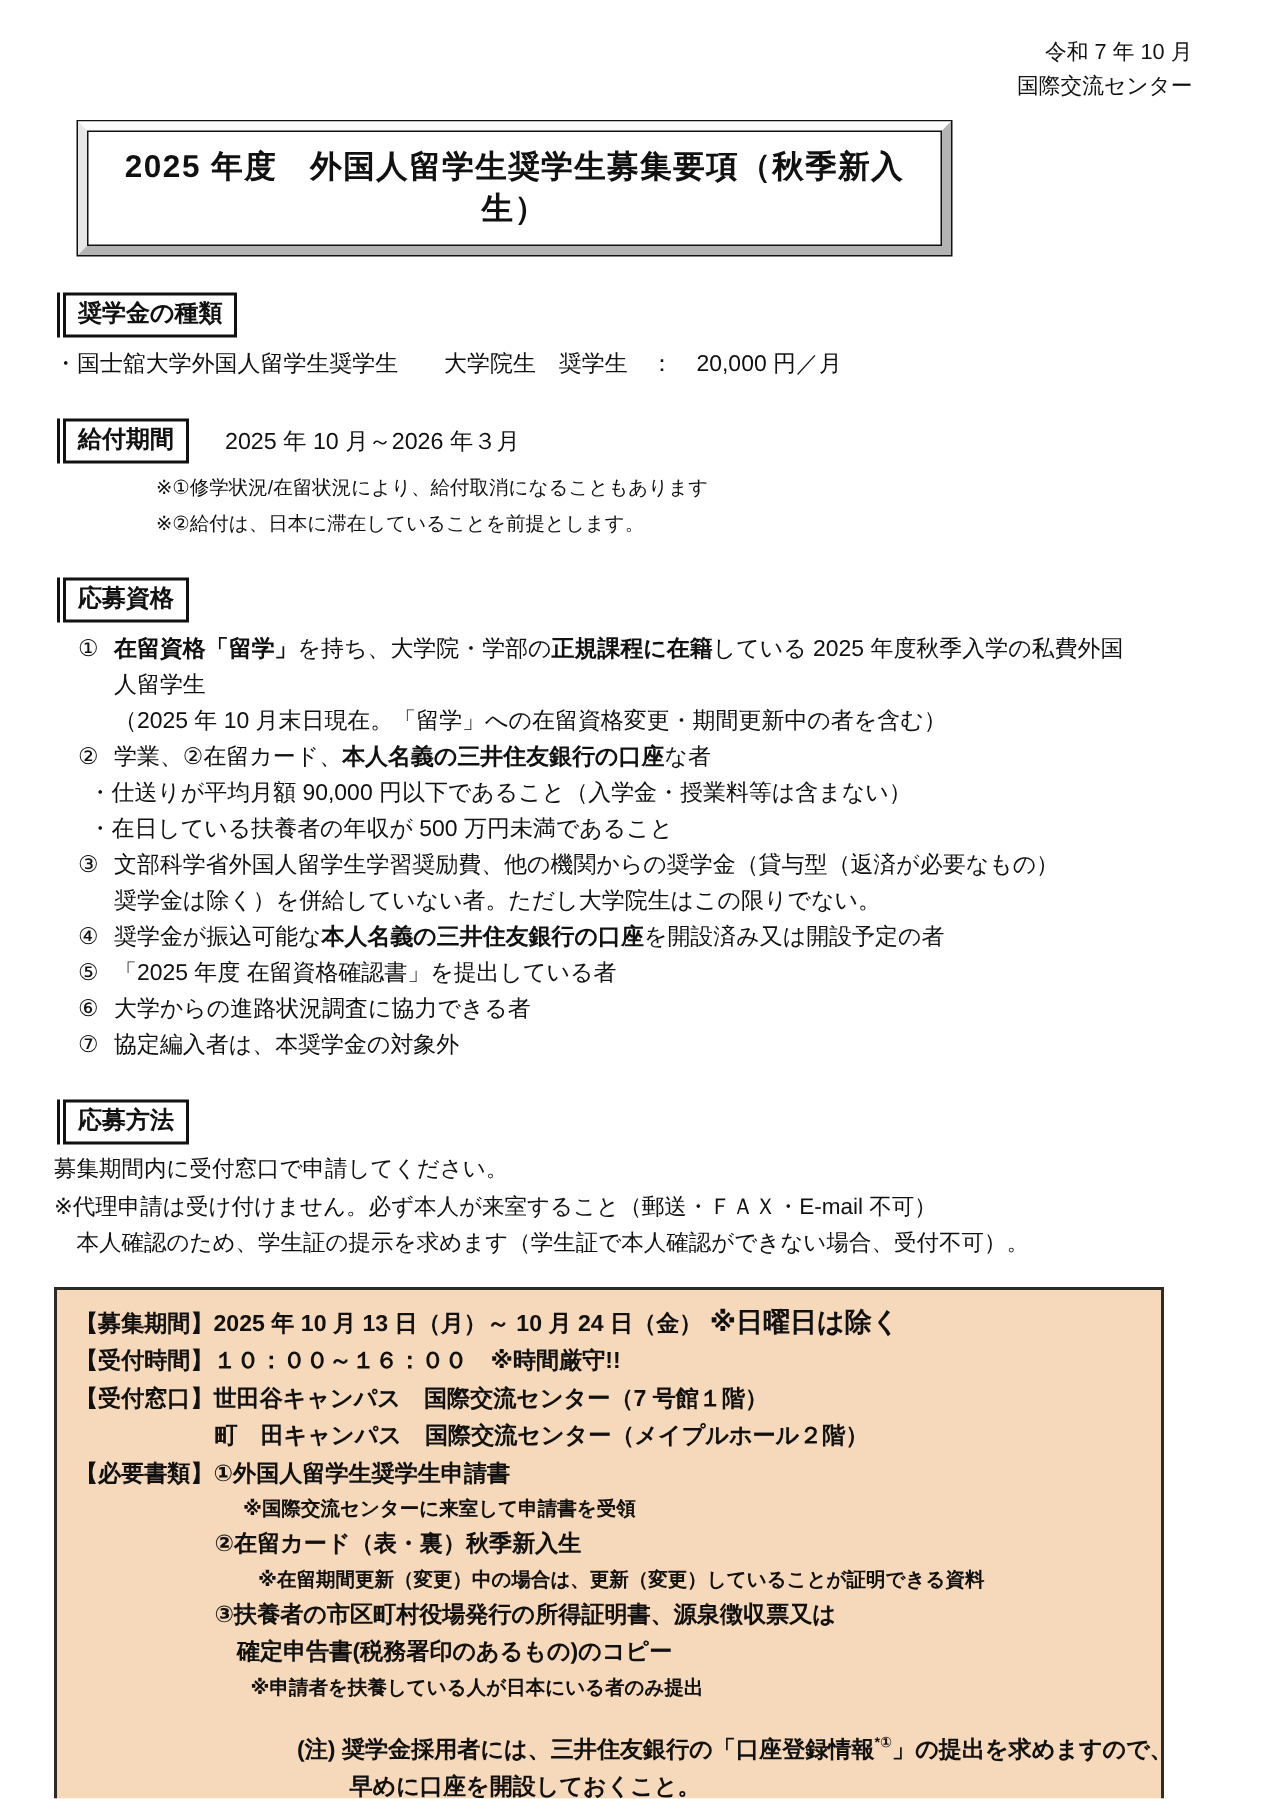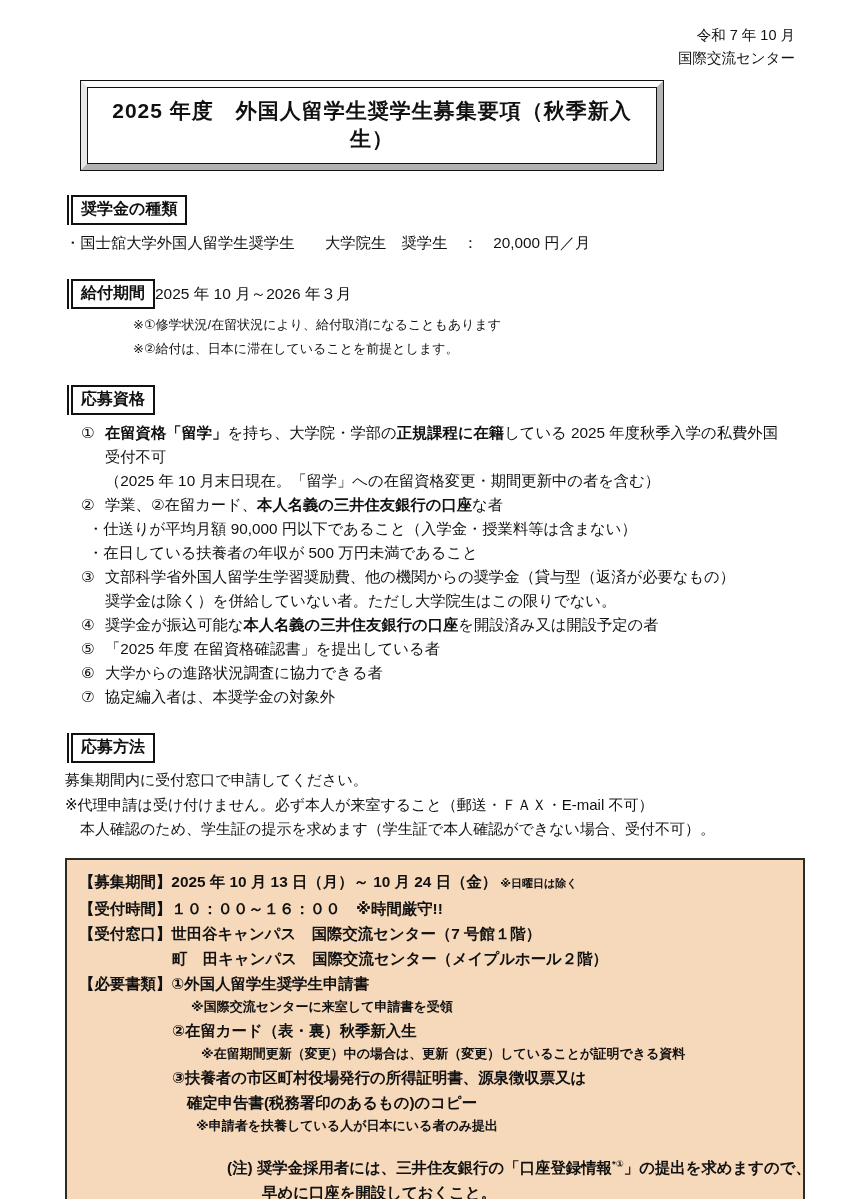--- a/index.html
+++ b/index.html
@@ -5,21 +5,21 @@
   * { box-sizing: border-box; margin: 0; padding: 0; }
   html, body { background: #ffffff; }
   body {
     width: 848px; height: 1199px;
     font-family: "Liberation Sans", "DejaVu Sans", sans-serif;
     color: var(--ink, #111);
   }
   .page {
     position: relative; width: 848px; height: 1199px;
     background: #fff; overflow: hidden;
-    padding: 24px 53px 0 65px;
+    padding: 24px 53px 0 36px;
   }
   
   .doc-header { text-align: right; font-size: 14.5px; line-height: 23px; }
   
   .title-frame { margin: 10px 0 0 15px; width: 584px; border: 1.5px solid #111; background:#fff; }
   .title-bevel { border: 6px solid; border-color: #fcfcfc #b3b3b3 #b3b3b3 #e7e7e7; }
   .title-inner {
     border: 1.5px solid #111; background: #fff;
     text-align: center; padding: 9px 4px 10px;
     font-size: 21px; font-weight: bold; letter-spacing: 1px;
@@ -30,32 +30,32 @@
     border: 2px solid #111; padding: 2px 8px 3px;
     font-size: 16px; font-weight: bold; background: #fff;
     margin-left: 6px;
     text-align: center;
   }
   .sec-label::before {
     content: ""; position: absolute; left: -6px; top: -2px; bottom: -2px;
     width: 2px; background: #111;
   }
   section { margin-top: 24px; }
-  .sec-row { display: flex; align-items: center; }
+  .sec-row { display: flex; align-items: center; gap: 24px; }
   .period-value { font-size: 15.5px; }
   .note-lines { margin: 4px 0 0 68px; font-size: 13px; line-height: 24px; }
   .plain-line { margin-top: 6px; font-size: 15.3px; line-height: 24px; }
   
   .elig-list { margin-top: 6px; font-size: 15.3px; line-height: 24px; }
   .elig-item { display: flex; }
   .elig-num { width: 40px; padding-left: 16px; flex: none; }
   .elig-body { flex: 1; min-width: 0; }
   .line.bullet { margin-left: -17px; }
   .b { font-weight: bold; }
-  .sm { font-size: 11px; }
+  .sm { font-size: 18px; }
   sup { font-size: 9.5px; line-height: 0; }
   
   .method-lines { margin-top: 5px; font-size: 15px; line-height: 24.5px; }
   .line.indent1 { padding-left: 15px; }
   
   .apply-box {
     margin-top: 16px; width: 740px;
     background: var(--box-bg, #f6d8ba);
     border: 2.5px solid var(--box-border, #2e2b27);
     padding: 9px 12px 8px;
@@ -97,21 +97,21 @@
     </div>
   </section>
 
   <section>
     <span class="sec-label">応募資格</span>
     <div class="elig-list" id="elig-list">
   <div class="elig-item">
     <span class="elig-num">①</span>
     <div class="elig-body">
             <div class="line"><span class="b">在留資格「留学」</span><span>を持ち、大学院・学部の</span><span class="b">正規課程に在籍</span><span>している 2025 年度秋季入学の私費外国</span></div>
-            <div class="line"><span>受付不可</span></div>
+            <div class="line"><span>人留学生</span></div>
             <div class="line"><span>（2025 年 10 月末日現在。「留学」への在留資格変更・期間更新中の者を含む）</span></div>
           </div>
   </div>
 
   <div class="elig-item">
     <span class="elig-num">②</span>
     <div class="elig-body">
             <div class="line"><span>学業、②在留カード、</span><span class="b">本人名義の三井住友銀行の口座</span><span>な者</span></div>
             <div class="line bullet"><span>・仕送りが平均月額 90,000 円以下であること（入学金・授業料等は含まない）</span></div>
             <div class="line bullet"><span>・在日している扶養者の年収が 500 万円未満であること</span></div>

